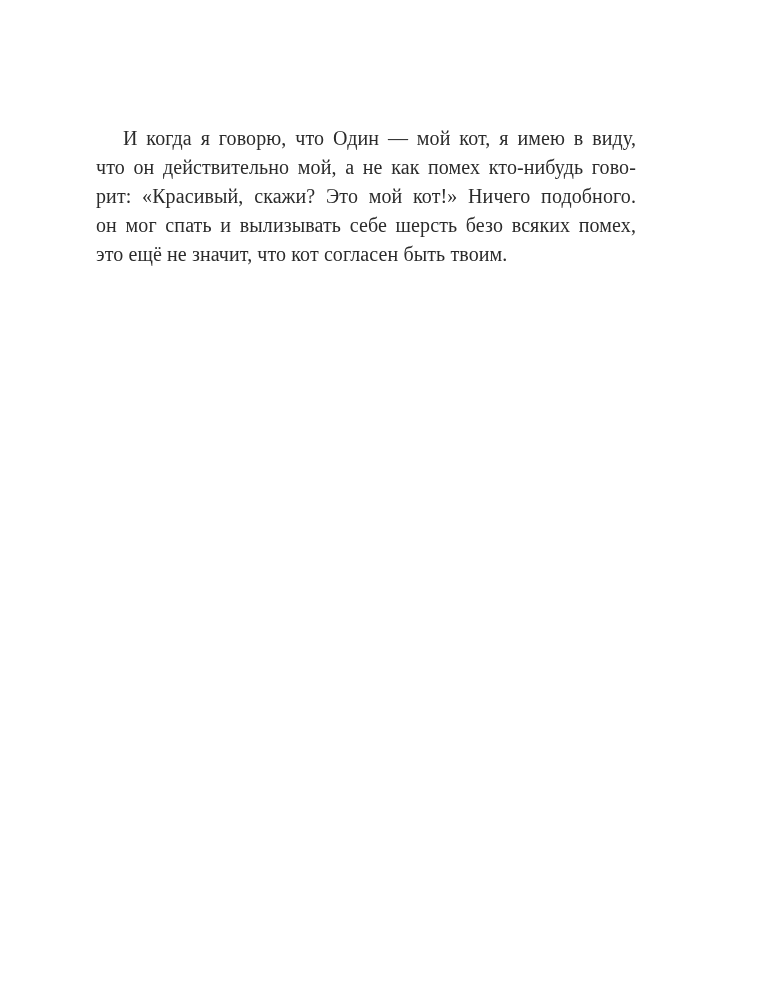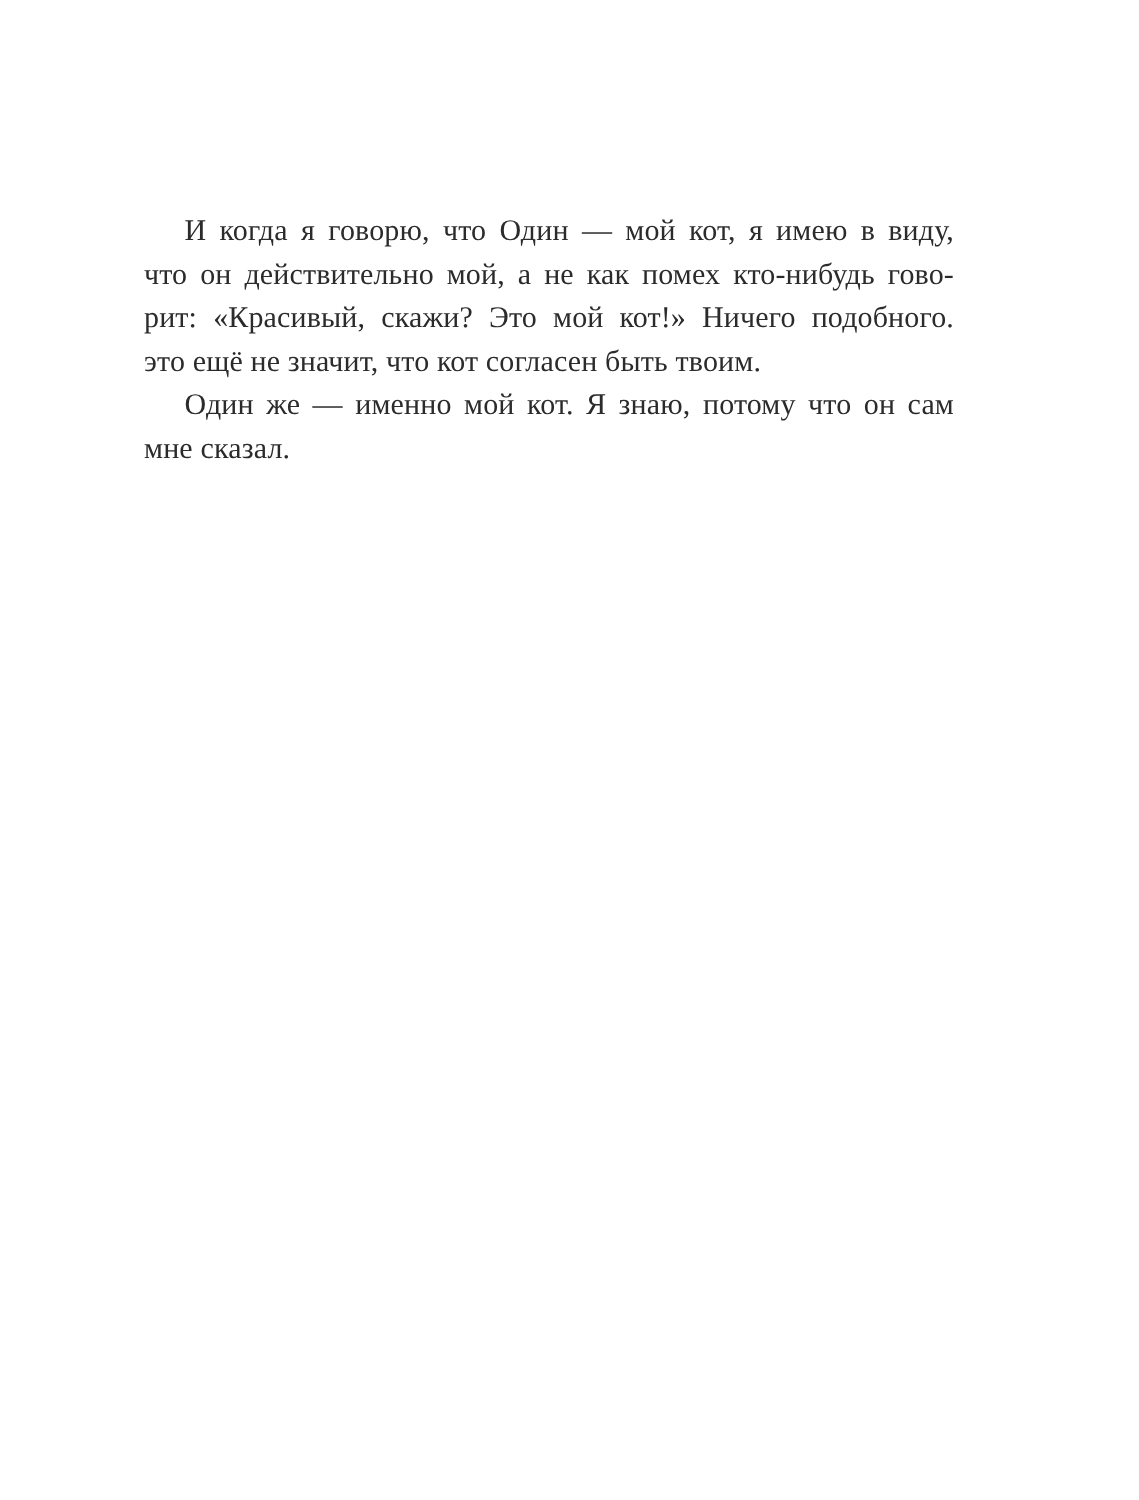--- a/index.html
+++ b/index.html
@@ -12,21 +12,21 @@
     width: 759px;
     height: 1000px;
     background: #ffffff;
     overflow: hidden;
     font-family: "Liberation Serif", "DejaVu Serif", serif;
     color: #2b2b2b;
   }
   .text-block {
     position: absolute;
     left: 96px;
-    top: 140px;
+    top: 124px;
     width: 540px;
   }
   .para {
     margin: 0;
     padding: 0;
   }
   .line {
     display: block;
     font-size: 20px;
     line-height: 29px;
@@ -51,24 +51,20 @@
   <div class="text-block">
 
     <p class="para">
       <span class="line indent"><span>И когда я говорю, что Один — мой кот, я имею в виду,</span></span>
 
       <span class="line"><span>что он </span><span class="run-italic">действительно мой</span><span>, а не как помех кто-нибудь гово-</span></span>
 
       <span class="line"><span>рит: «Красивый, скажи? Это мой кот!» Ничего подобного.</span></span>
 
 
+      <span class="line"><span>он мог спать и вылизывать себе шерсть безо всяких помех,</span></span>
 
       <span class="line last"><span>это ещё не значит, что кот согласен быть твоим.</span></span>
     </p>
 
-    <p class="para">
-      <span class="line indent"><span>Один же — именно </span><span class="run-italic">мой</span><span> кот. Я знаю, потому что он сам</span></span>
-
-      <span class="line last"><span>мне сказал.</span></span>
-    </p>
 
   </div>
 </div>
 
 </body></html>

